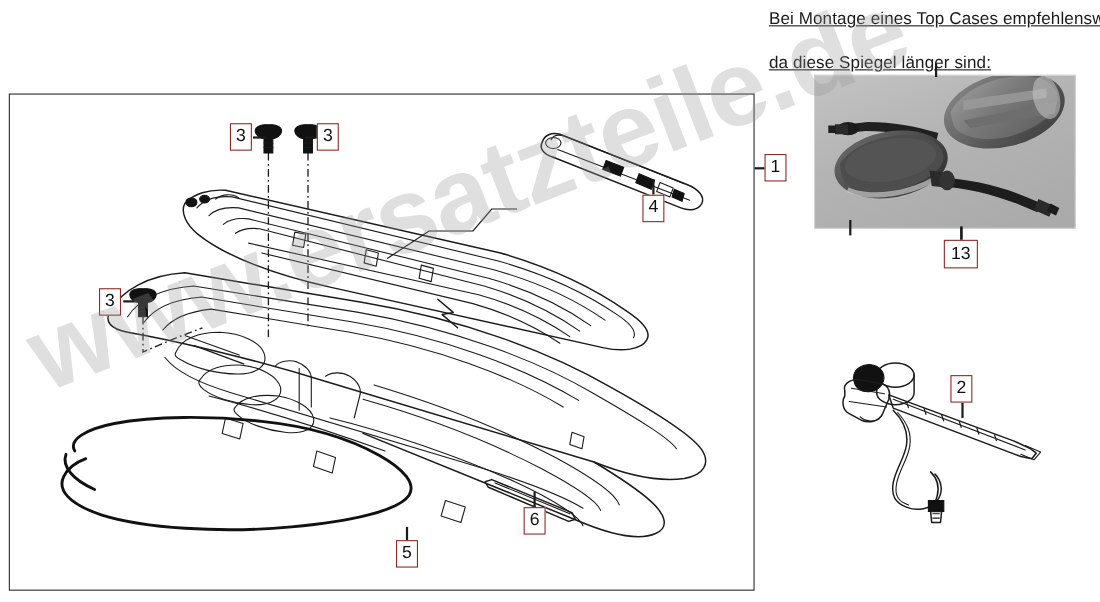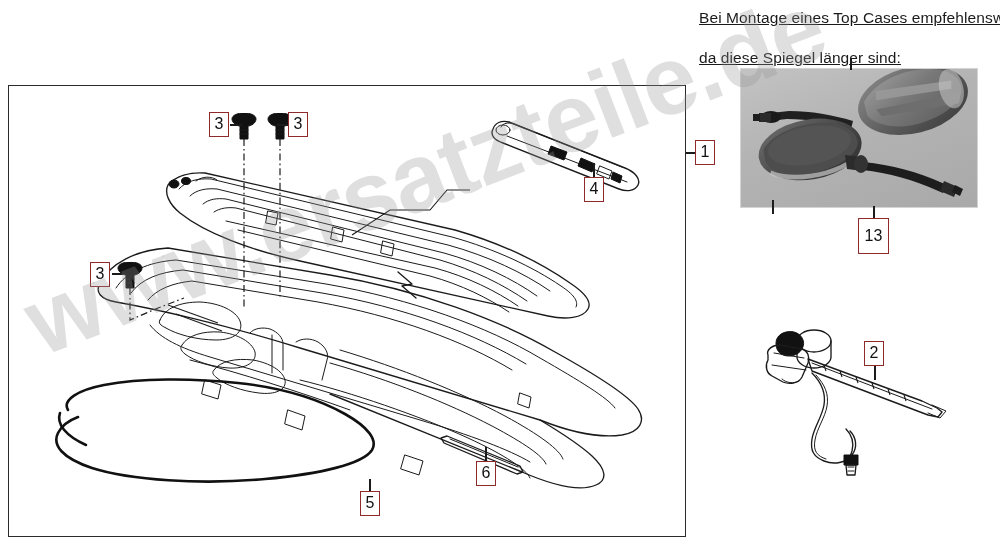--- a/index.html
+++ b/index.html
@@ -22,21 +22,21 @@
                background:#b9b9b9;border:1px solid #d4d4d4;overflow:hidden;}
   .photo-frame .bg{position:absolute;inset:0;
       background:linear-gradient(160deg,#c3c3c3 0%,#b4b4b4 40%,#a9a9a9 100%);}
 
   
   .chip{position:absolute;border:1.6px solid #8e2a2a;background:#fff;
         color:#111;font-size:16px;line-height:1;font-family:"Liberation Sans",sans-serif;
         display:flex;align-items:center;justify-content:center;
         padding:3px 4px 4px 4px;box-sizing:border-box;z-index:40;}
   .chip.w1{width:20px;height:25px;}
-  .chip.w2{width:31px;height:36px;}
+  .chip.w2{width:31px;height:26px;}
 
   
   .leader{position:absolute;background:#1b1b1b;z-index:39;}
   .leader.h{height:1.6px;}
   .leader.v{width:1.6px;}
 
   
   .watermark{position:absolute;left:-10px;top:150px;width:1030px;height:330px;
              z-index:60;pointer-events:none;overflow:visible;}
   .watermark span{position:absolute;left:40px;top:120px;

